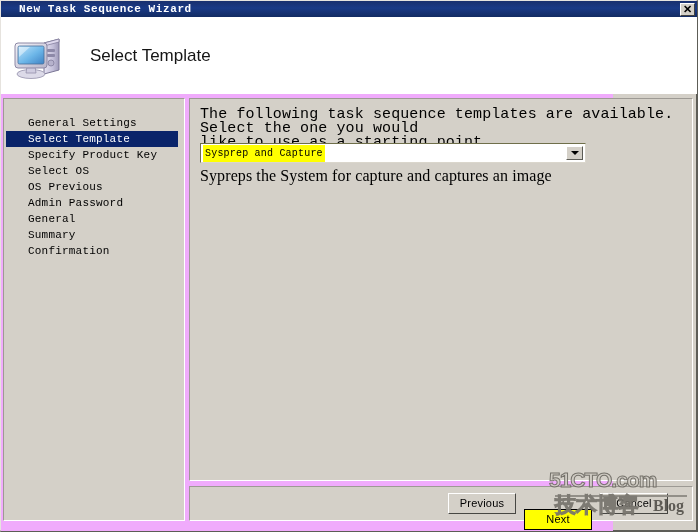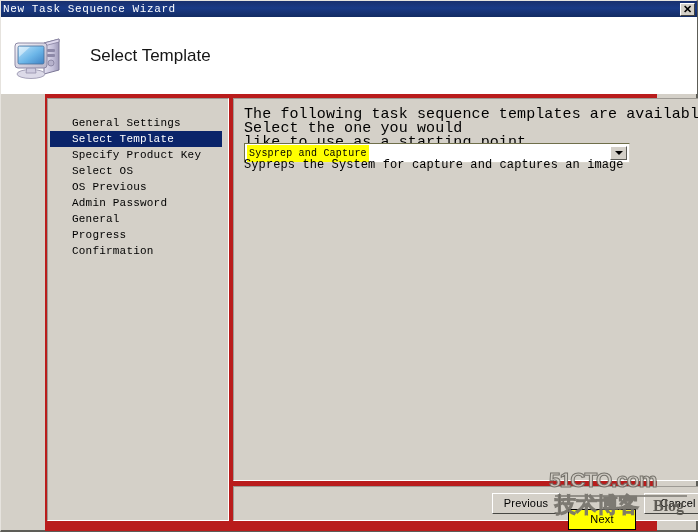--- a/index.html
+++ b/index.html
@@ -34,23 +34,23 @@
     width: 696px;
     height: 16px;
     background: linear-gradient(to bottom, #19306e 0%, #1a3a86 45%, #122b62 100%);
     display: flex;
     align-items: center;
   }
   #titlebar-text {
     color: #ffffff;
     font-family: "Liberation Mono", "DejaVu Sans Mono", monospace;
     font-size: 11px;
-    font-weight: normal;
+    font-weight: bold;
     letter-spacing: 0.6px;
-    margin-left: 2px;
+    margin-left: 18px;
     white-space: nowrap;
     line-height: 16px;
   }
   #titlebar-spacer { flex: 1 1 auto; }
   #close-button {
     width: 15px;
     height: 13px;
     margin-right: 2px;
     background: #d4d0c8;
     border-top: 1px solid #ffffff;
@@ -98,22 +98,21 @@
     white-space: nowrap;
   }
 
   
   #body-area {
     position: absolute;
     left: 0;
     top: 93px;
     width: 612px;
     height: 437px;
-    background: #b91c1c;
-    margin-left: 44px;
+    background: #f0abfc;
   }
 
   
   #nav-panel {
     position: absolute;
     left: 2px;
     top: 4px;
     width: 182px;
     height: 423px;
     background: #d4d0c8;
@@ -226,23 +225,23 @@
     margin-top: -2px;
     width: 0; height: 0;
     border-left: 4px solid transparent;
     border-right: 4px solid transparent;
     border-top: 4px solid #000000;
   }
 
   #template-desc {
     position: absolute;
     left: 10px;
-    top: 59px;
-    font-family: Liberation Mono, monospace;
-    font-size: 12px;
+    top: 68px;
+    font-family: Liberation Serif, serif;
+    font-size: 16px;
     color: #000000;
     letter-spacing: 0.1px;
     white-space: nowrap;
   }
 
   
   #button-strip {
     position: absolute;
     left: 188px;
     top: 392px;
@@ -401,21 +400,21 @@
   <div id="body-area">
 
     <div id="nav-panel">
       <div class="nav-item first">General Settings</div>
       <div class="nav-item selected">Select Template</div>
       <div class="nav-item">Specify Product Key</div>
       <div class="nav-item">Select OS</div>
       <div class="nav-item">OS Previous</div>
       <div class="nav-item">Admin Password</div>
       <div class="nav-item">General</div>
-      <div class="nav-item">Progress</div>
+      <div class="nav-item">Summary</div>
       <div class="nav-item">Confirmation</div>
     </div>
 
     <div id="content-panel">
       <div id="intro-text">The following task sequence templates are available.  Select the one you would
 like to use as a starting point.</div>
 
       <div id="template-combo">
         <div id="combo-value-wrap">
           <span id="combo-value">Sysprep and Capture</span>

